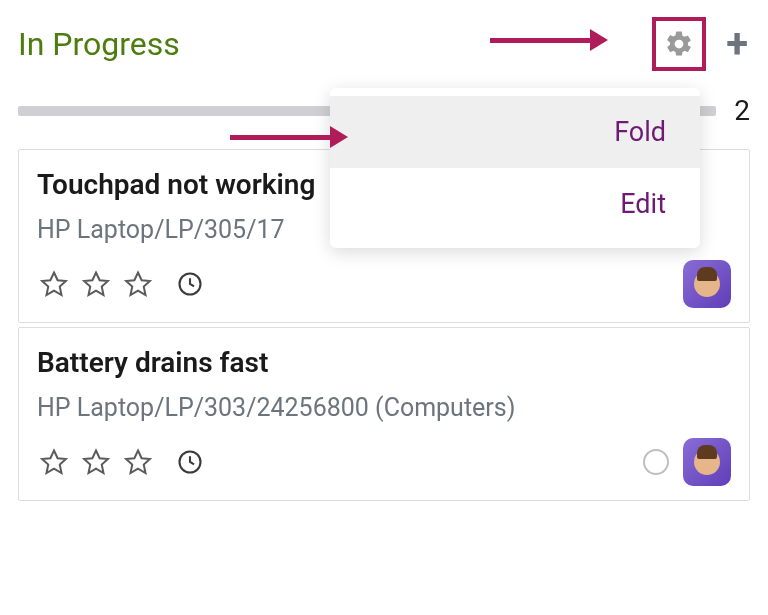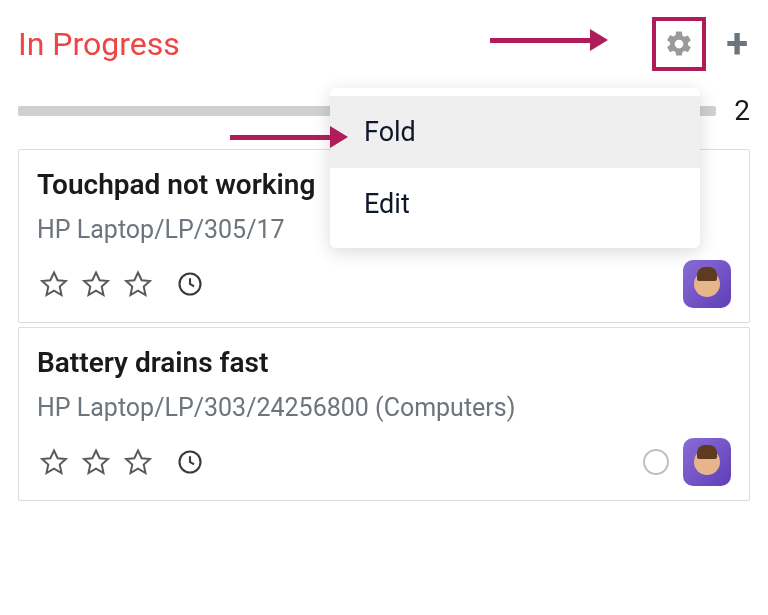--- a/index.html
+++ b/index.html
@@ -1,19 +1,19 @@
 <!DOCTYPE html>
 <html><head>
 <meta charset="utf-8">
 <style>
   * { box-sizing: border-box; margin: 0; padding: 0; }
   html, body { width: 768px; height: 615px; font-family: -apple-system, "Segoe UI", Roboto, Arial, sans-serif; background: #fff; color: #212529; }
   .column { position: relative; width: 768px; padding: 14px 18px 0 18px; }
   .col-header { display: flex; align-items: center; justify-content: space-between; height: 60px; }
-  .col-title { font-size: 32px; font-weight: 400; color: #ef4444; }
+  .col-title { font-size: 32px; font-weight: 400; color: #4d7c0f; }
   .col-actions { display: flex; align-items: center; gap: 18px; }
   .gear-btn { width: 54px; height: 54px; display: flex; align-items: center; justify-content: center; border: 4px solid #b01c5a; background: #fff; cursor: pointer; }
   .plus-btn { font-size: 40px; color: #6c757d; font-weight: 700; line-height: 1; cursor: pointer; padding: 0 2px; }
   .progress-row { display: flex; align-items: center; margin-top: 20px; }
   .progress-bar { flex: 1; height: 10px; background: #d0d0d4; border-radius: 2px; margin-right: 18px; }
   .count { font-size: 28px; color: #1a1a1a; }
   .cards { margin-top: 22px; display: flex; flex-direction: column; gap: 4px; }
   .card { border: 1px solid #dcdcdc; border-radius: 2px; padding: 18px 18px 14px 18px; background: #fff; }
   .card-title { font-size: 28px; font-weight: 600; color: #1a1a1a; white-space: nowrap; overflow: hidden; }
   .card-sub { margin-top: 14px; font-size: 25px; color: #6c757d; white-space: nowrap; overflow: hidden; }
@@ -34,22 +34,23 @@
     width: 370px;
     background: #fff;
     border-radius: 6px;
     box-shadow: 0 4px 18px rgba(0,0,0,0.15);
     padding: 8px 0;
     z-index: 20;
   }
   .dropdown-item {
     padding: 20px 34px;
     font-size: 27px;
-    color: #0f172a;
+    color: #701a75;
     cursor: pointer;
+    text-align: right;
   }
   .dropdown-item.highlight { background: #efefef; }
 
   
   .arrow { position: absolute; z-index: 30; display:flex; align-items:center; }
   .arrow .shaft { height: 5px; background: #b01c5a; }
   .arrow .head { width: 0; height: 0; border-left: 18px solid #b01c5a; border-top: 11px solid transparent; border-bottom: 11px solid transparent; }
   .arrow1 { top: 29px; left: 490px; }
   .arrow1 .shaft { width: 100px; }
   .arrow2 { top: 126px; left: 230px; }

